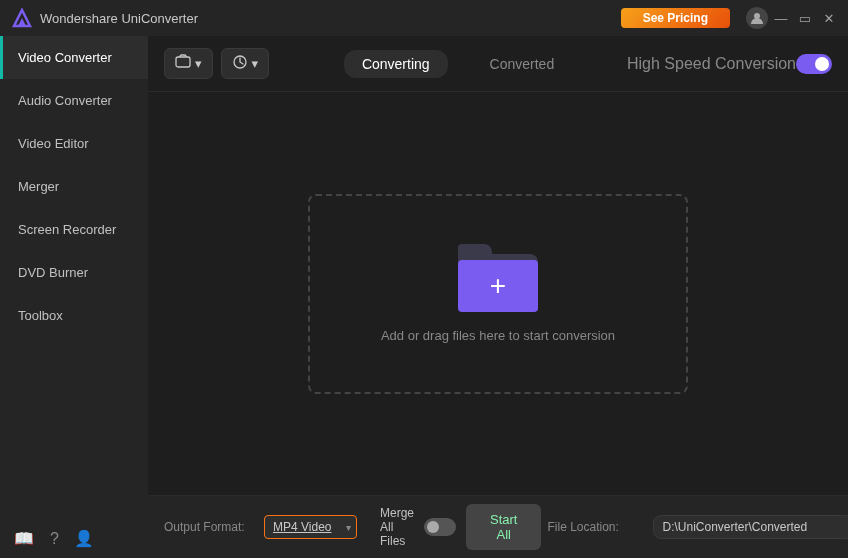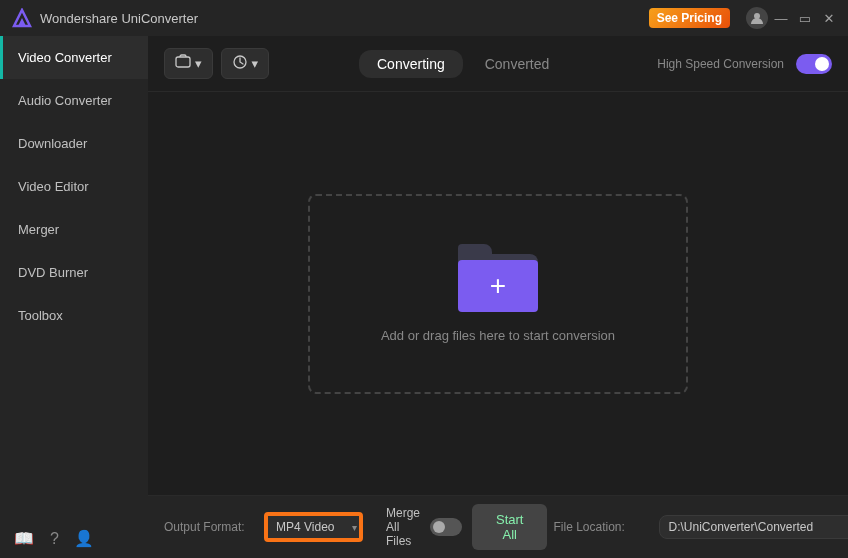--- a/index.html
+++ b/index.html
@@ -33,21 +33,21 @@
     .title-bar-title {
       font-size: 13px;
       color: #c8c8c8;
       flex: 1;
     }
     .title-bar-pricing {
       background: linear-gradient(135deg, #f7a01a, #e8500a);
       color: #fff;
       border: none;
       border-radius: 4px;
-      padding: 3px 8px;
+      padding: 3px 22px;
       font-size: 12px;
       font-weight: 600;
       cursor: pointer;
       margin-right: 16px;
     }
     .title-bar-controls {
       display: flex;
       align-items: center;
       gap: 10px;
     }
@@ -153,30 +153,31 @@
       justify-content: center;
       gap: 4px;
     }
     .tab-item {
       padding: 6px 18px;
       border-radius: 12px;
       font-size: 14px;
       cursor: pointer;
       color: #888;
       transition: color 0.15s;
+      margin-left: 20px;
     }
     .tab-item.active {
       color: #ffffff;
       background: #2e2e2e;
     }
     .high-speed-area {
       display: flex;
       align-items: center;
-      gap: 12px;
-      font-size: 12px;
+      gap: 0;
+      font-size: 16px;
       color: #888;
     }
     .toggle {
       width: 36px;
       height: 20px;
       border-radius: 10px;
       background: #7b5cf0;
       position: relative;
       cursor: pointer;
     }
@@ -276,27 +277,28 @@
       color: #888;
       width: 90px;
       flex-shrink: 0;
     }
     .select-wrapper {
       position: relative;
       display: inline-block;
     }
     .select-wrapper select {
       background: #2e2e2e;
-      border: 4px solid #f97316;
+      border: 1px solid #f97316;
       border-radius: 4px;
       color: #c8c8c8;
       padding: 4px 24px 4px 8px;
       font-size: 12px;
       cursor: pointer;
       appearance: none;
+      text-decoration: underline;
     }
     .select-wrapper::after {
       content: '▾';
       position: absolute;
       right: 6px;
       top: 50%;
       transform: translateY(-50%);
       color: #888;
       font-size: 10px;
       pointer-events: none;
@@ -398,27 +400,27 @@
 <div class="main-layout">
 
   <div class="sidebar">
     <div class="sidebar-item active">
       <span>Video Converter</span>
     </div>
     <div class="sidebar-item">
       <span>Audio Converter</span>
     </div>
     <div class="sidebar-item">
-      <span>Downloader</span>
-    </div>
-    <div class="sidebar-item">
       <span>Video Editor</span>
     </div>
     <div class="sidebar-item">
       <span>Merger</span>
+    </div>
+    <div class="sidebar-item">
+      <span>Screen Recorder</span>
     </div>
     <div class="sidebar-item">
       <span>DVD Burner</span>
     </div>
     <div class="sidebar-item">
       <span>Toolbox</span>
     </div>
 
     <div class="sidebar-bottom">
       <span class="sidebar-bottom-icon">📖</span>

